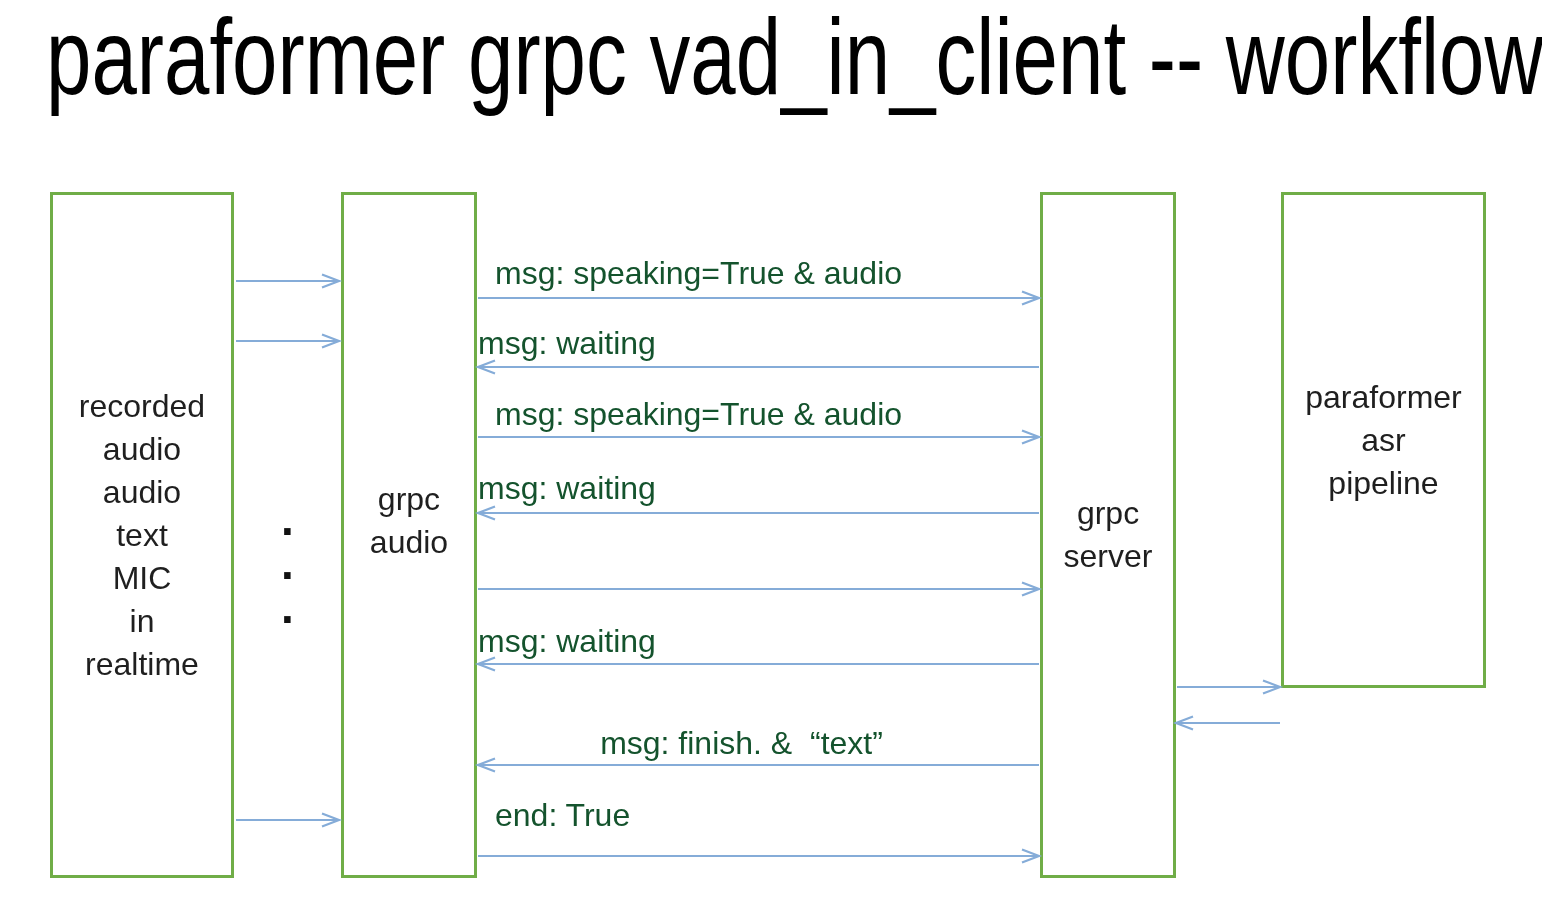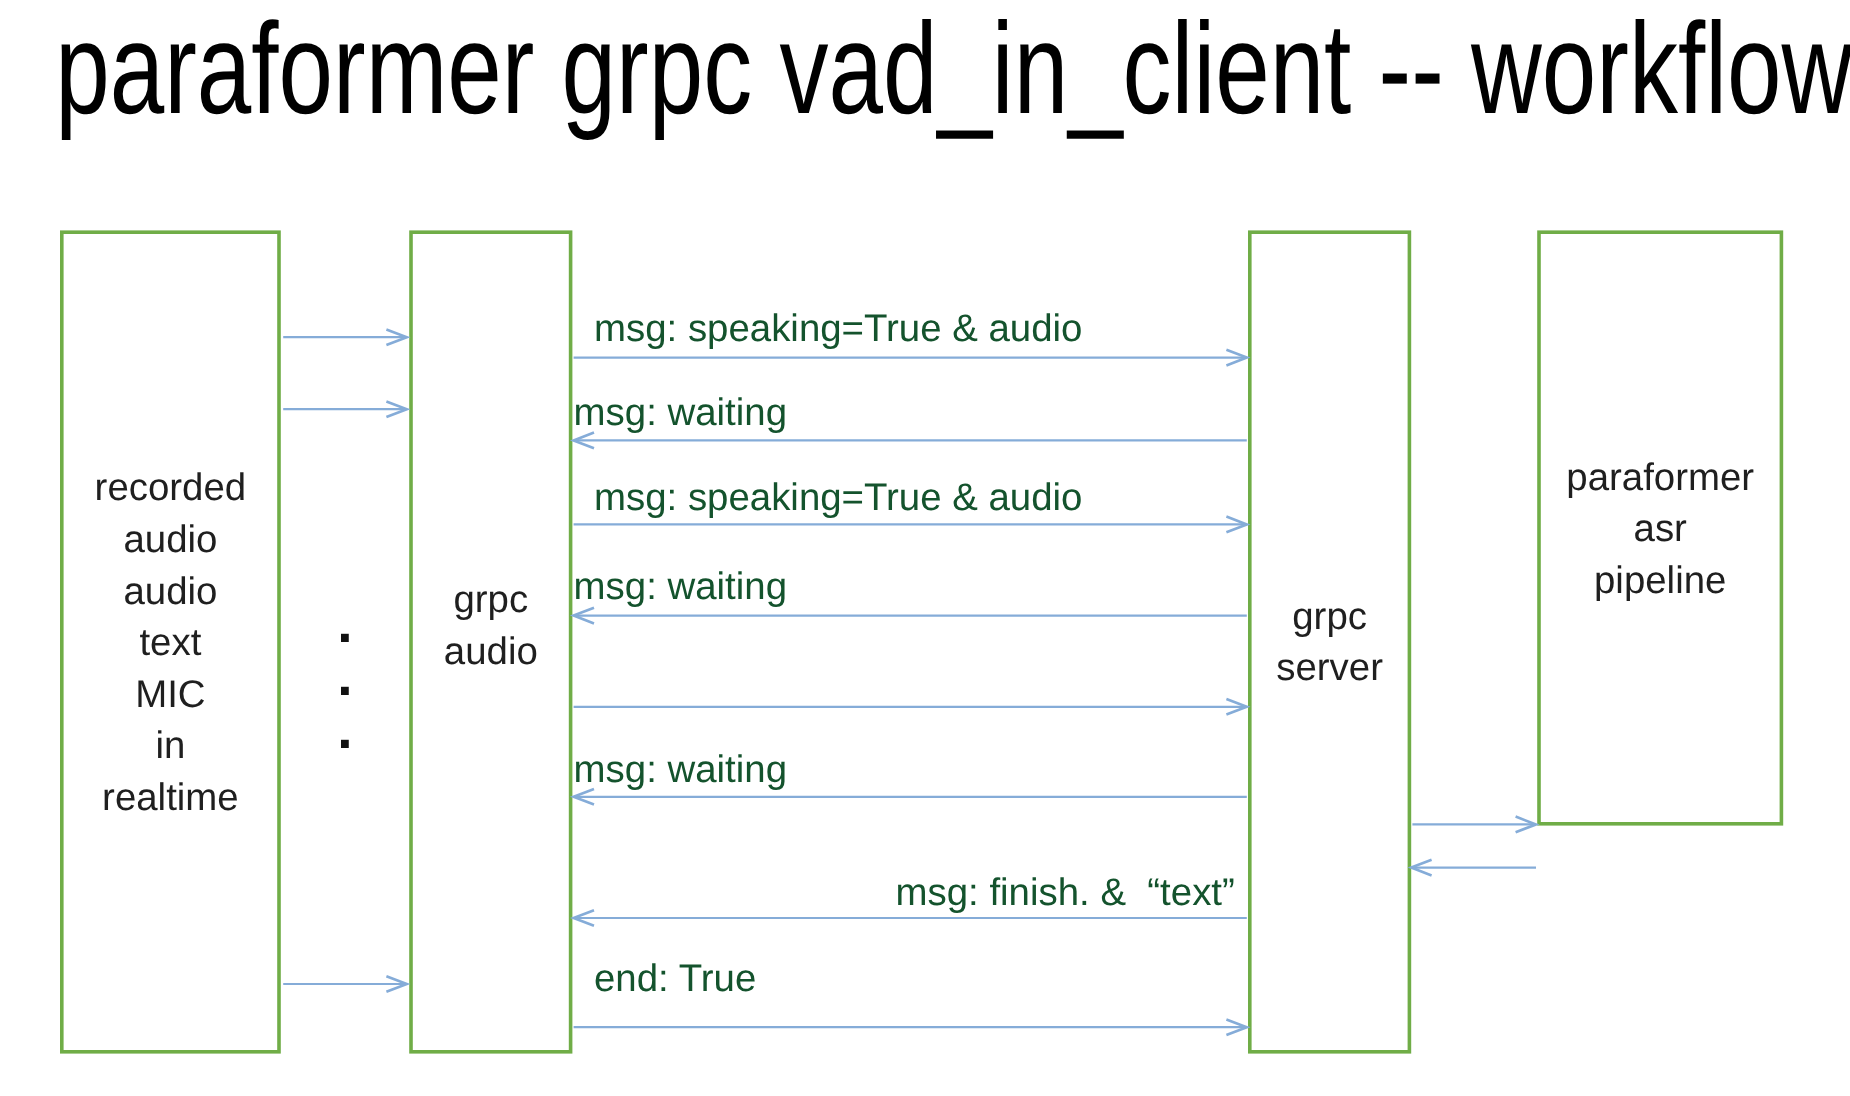--- a/index.html
+++ b/index.html
@@ -47,21 +47,21 @@
 
   .msg-label {
     position: absolute;
     font-size: 32px;
     line-height: 37px;
     color: #14532d;
     white-space: pre;
   }
   .msg-left  { left: 467px; text-align: left; }
   .msg-right { left: 450px; width: 548px; text-align: left; }
-  .msg-right-finish { left: 466px; width: 535px; text-align: right; }
+  .msg-right-finish { left: 446px; width: 535px; text-align: center; }
   #msg-1 { top: 255px; }
   #msg-2 { top: 325px; }
   #msg-3 { top: 396px; }
   #msg-4 { top: 470px; }
   #msg-5 { top: 547px; }
   #msg-6 { top: 623px; }
   #msg-7 { top: 725px; }
   #msg-8 { top: 797px; }
 
   .dots {

